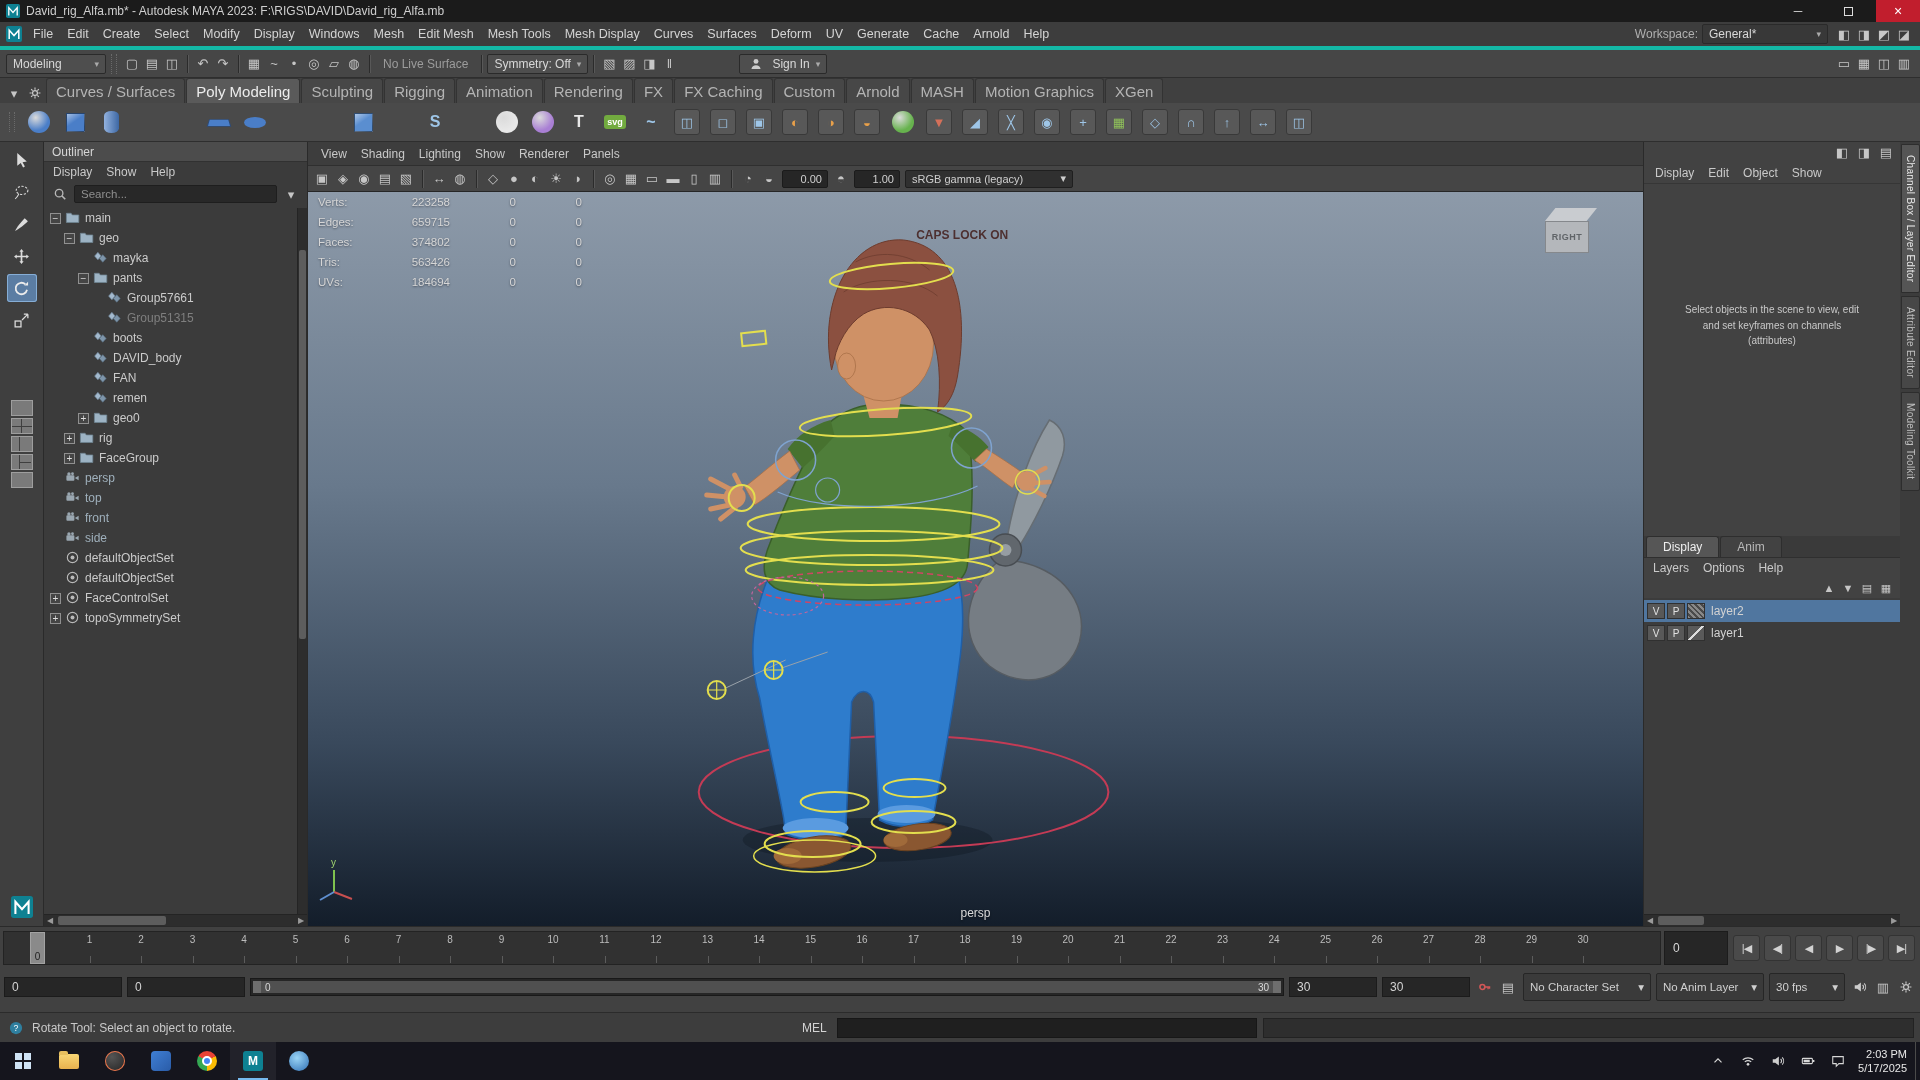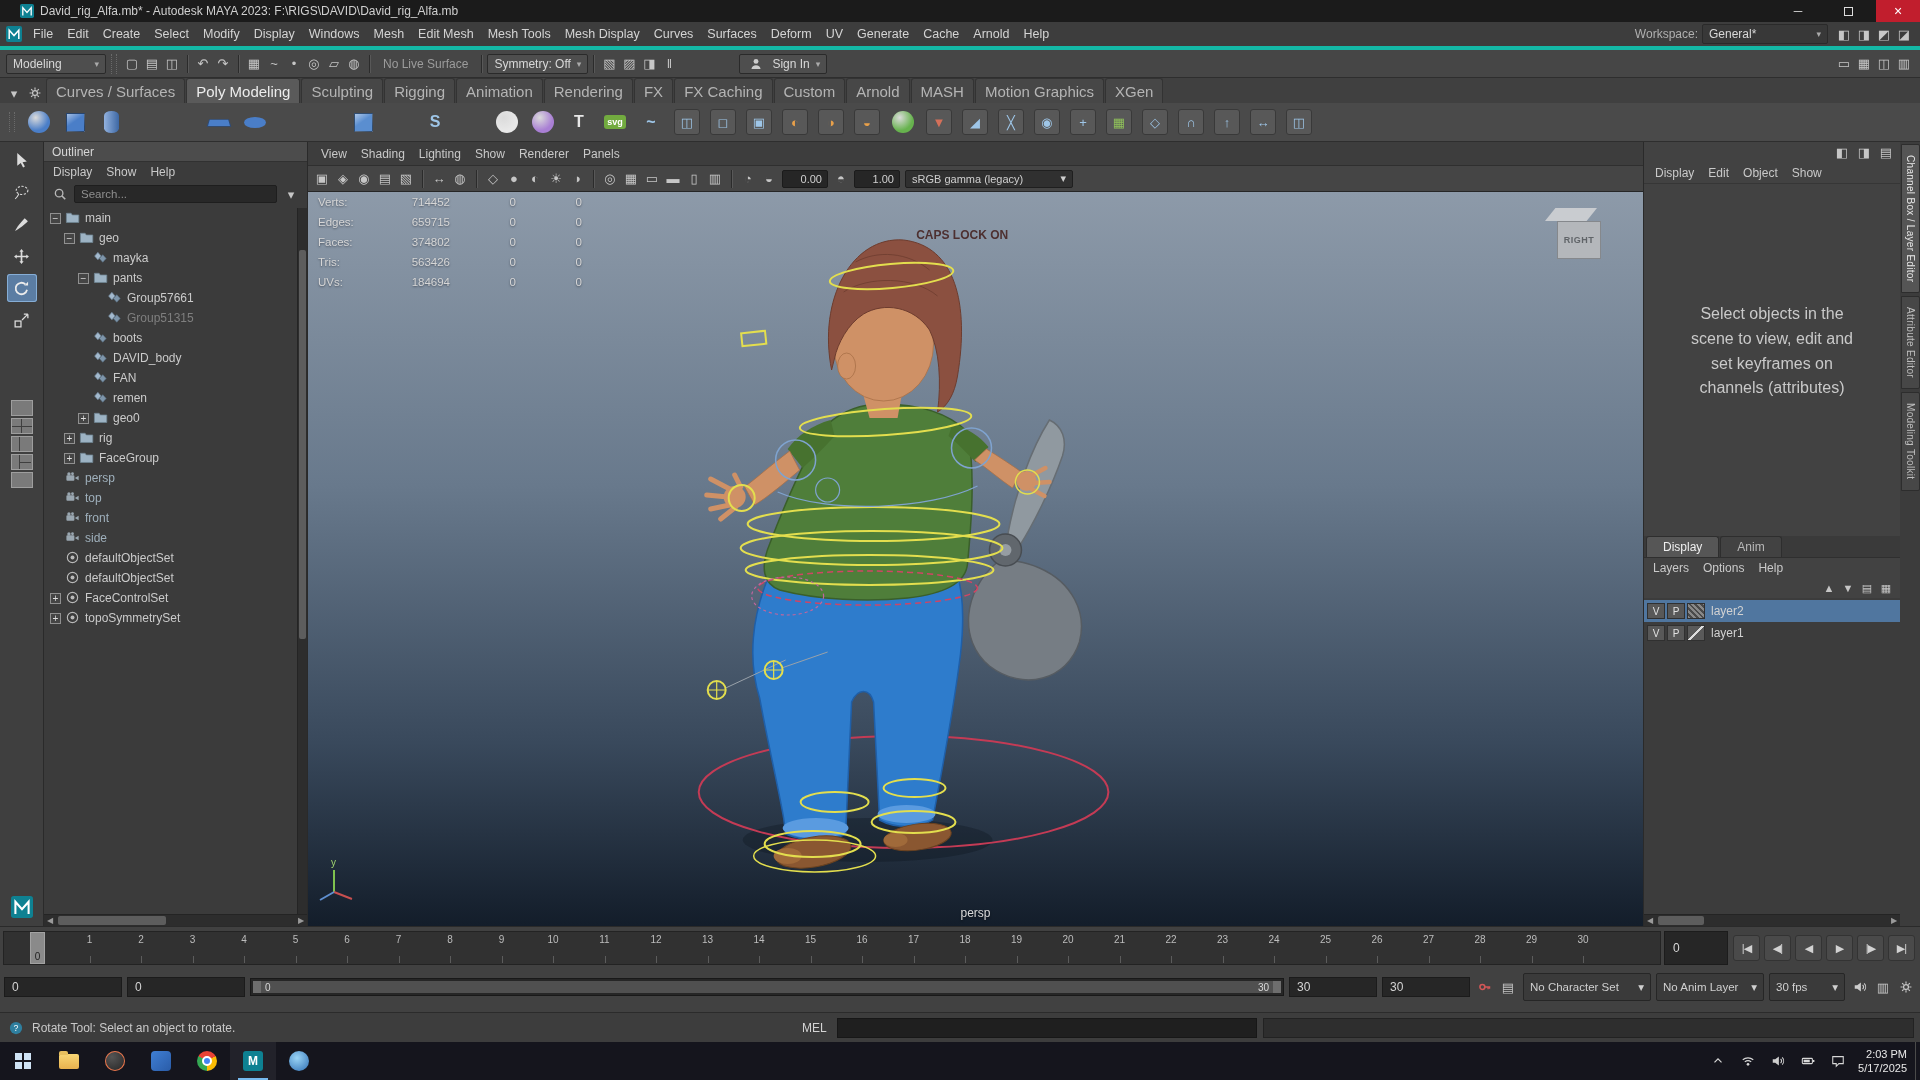--- a/index.html
+++ b/index.html
@@ -3,21 +3,21 @@
 <meta charset="utf-8">
 <style>
 *{box-sizing:border-box;margin:0;padding:0}
 html,body{width:1920px;height:1080px;overflow:hidden}
 body{font-family:"Liberation Sans",sans-serif;background:#3c3c3c;color:#ccc;font-size:12px;-webkit-user-select:none;user-select:none}
 #root{position:relative;width:1920px;height:1080px;display:flex;flex-direction:column;background:#444}
 svg{display:block}
 .sp{flex:1}
 
 
-#titlebar{height:22px;background:#1b1b1b;display:flex;align-items:center;gap:6px;padding-left:20px;flex:0 0 auto}
+#titlebar{height:22px;background:#1b1b1b;display:flex;align-items:center;gap:6px;padding-left:6px;flex:0 0 auto}
 #titlebar .appicn{width:14px;height:14px}
 #title{font-size:12px;color:#cfcfcf;white-space:nowrap}
 .wbtn{width:44px;height:22px;display:flex;align-items:center;justify-content:center;color:#ddd;font-size:12px}
 .wbtn.close{background:#c11e2d;color:#fff;font-size:14px}
 .restore{width:9px;height:9px;border:1px solid #ddd;display:inline-block}
 
 
 #menubar{height:28px;background:#3d3d3d;border-bottom:4px solid #14b8a6;display:flex;align-items:center;padding:0 6px;flex:0 0 auto}
 #menubar .appicn{width:16px;height:16px;margin-right:4px}
 .mitem{padding:4px 7px;font-size:12.5px;color:#d4d4d4;white-space:nowrap}
@@ -97,28 +97,28 @@
 .vfield{width:46px;height:18px;background:#262626;border:1px solid #1b1b1b;border-radius:2px;display:flex;align-items:center;justify-content:flex-end;padding:0 5px;font-size:11px;color:#d0d0d0;margin:0 2px}
 #gammadd{width:168px;height:18px;background:#303030;border:1px solid #1f1f1f;border-radius:2px;display:flex;align-items:center;justify-content:space-between;padding:0 6px;font-size:11px;color:#cfcfcf;margin-left:2px}
 #vpcanvas{flex:1;position:relative;background:linear-gradient(180deg,#8d9aa9 0%,#68798c 40%,#39495c 75%,#131d2a 100%)}
 #scene{position:absolute;inset:0;width:100%;height:100%}
 #hud{position:absolute;top:4px;left:10px;text-shadow:0 1px 2px rgba(15,20,30,.5)}
 .hudrow{height:20px;display:flex;font-size:11.5px;color:#d6d6d6}
 .hl{width:72px}.hv{width:60px;text-align:right}.hc{width:66px;text-align:right}
 #capslock{position:absolute;top:36px;left:49%;transform:translateX(-50%);font-size:12px;font-weight:bold;color:#4d3030}
 #viewcube{position:absolute;top:16px;right:44px;width:56px}
 .vc-top{width:52px;height:13px;background:#c9ccd0;clip-path:polygon(20% 0,100% 0,80% 100%,0 100%);margin-left:2px}
-.vc-front{width:44px;height:38px;margin-left:14px;background:#b4b7bb;border:1px solid #85888c;color:#606468;font-size:9px;font-weight:bold;display:flex;align-items:center;justify-content:center;letter-spacing:.5px}
+.vc-front{width:44px;height:32px;margin-left:2px;background:#b4b7bb;border:1px solid #85888c;color:#606468;font-size:9px;font-weight:bold;display:flex;align-items:center;justify-content:center;letter-spacing:.5px}
 #persplabel{position:absolute;bottom:6px;left:0;right:0;text-align:center;font-size:12px;color:#dadada;text-shadow:0 1px 2px rgba(0,0,0,.5)}
 
 
 #rightpanel{width:256px;background:#424242;display:flex;flex-direction:column;flex:0 0 256px}
 #rp-corner{height:20px;display:flex;justify-content:flex-end;align-items:center;padding:0 4px;gap:2px;flex:0 0 20px}
 #rpmenus{height:22px;display:flex;align-items:center;padding:0 4px;border-bottom:1px solid #363636;flex:0 0 22px}
-#chmsg{height:352px;padding:118px 38px 0;text-align:center;font-size:16px;line-height:1.55;color:#c9c9c9;flex:0 0 352px}
+#chmsg{height:352px;padding:118px 38px 0;text-align:center;font-size:10px;line-height:1.55;color:#c9c9c9;flex:0 0 352px}
 #layertabs{height:22px;display:flex;align-items:flex-end;padding:0 2px;gap:1px;border-bottom:1px solid #2f2f2f;background:#3a3a3a;flex:0 0 22px}
 .ltab{padding:3px 16px;font-size:12px;color:#b8b8b8;background:#424242;border:1px solid #2e2e2e;border-bottom:none;border-radius:3px 3px 0 0}
 .ltab.active{background:#565656;color:#eee}
 #layermenus{height:20px;display:flex;align-items:center;padding:0 2px;flex:0 0 20px}
 #layericons{height:20px;display:flex;align-items:center;justify-content:flex-end;gap:3px;padding:0 6px;flex:0 0 20px}
 #layericons .sicon{min-width:16px;height:16px;font-size:11px}
 #layerlist{flex:1;background:#3c3c3c;padding-top:2px}
 .lrow{height:22px;display:flex;align-items:center;gap:2px;padding:0 3px;font-size:12px;color:#d2d2d2}
 .lrow.sel{background:#50769f}
 .lbox{width:18px;height:16px;background:#585858;border:1px solid #303030;font-size:10px;color:#e2e2e2;display:flex;align-items:center;justify-content:center}
@@ -853,21 +853,21 @@
             <line x1="0" y1="0" x2="0" y2="-22" stroke="#7fc24f" stroke-width="2"></line>
             <text x="-3" y="-26" fill="#9fd36f" font-size="10">y</text>
             <line x1="0" y1="0" x2="18" y2="7" stroke="#c84f4f" stroke-width="2"></line>
             <line x1="0" y1="0" x2="-14" y2="8" stroke="#5f8fd0" stroke-width="2"></line>
           </g>
         </svg>
 
         <div id="hud">
             <div class="hudrow">
               <span class="hl">Verts:</span>
-              <span class="hv">714452</span>
+              <span class="hv">223258</span>
               <span class="hc">0</span>
               <span class="hc">0</span>
             </div>
             <div class="hudrow">
               <span class="hl">Edges:</span>
               <span class="hv">659715</span>
               <span class="hc">0</span>
               <span class="hc">0</span>
             </div>
             <div class="hudrow">

